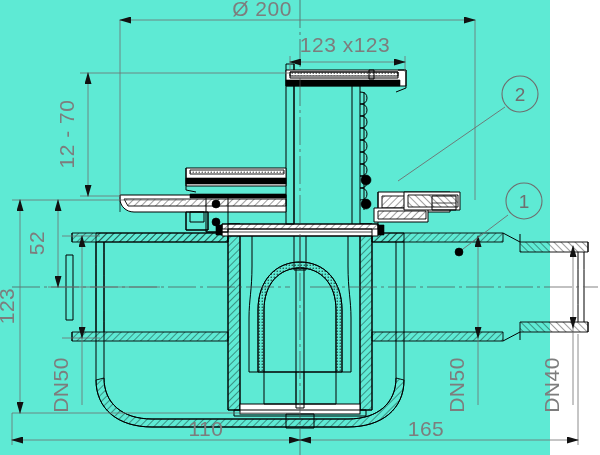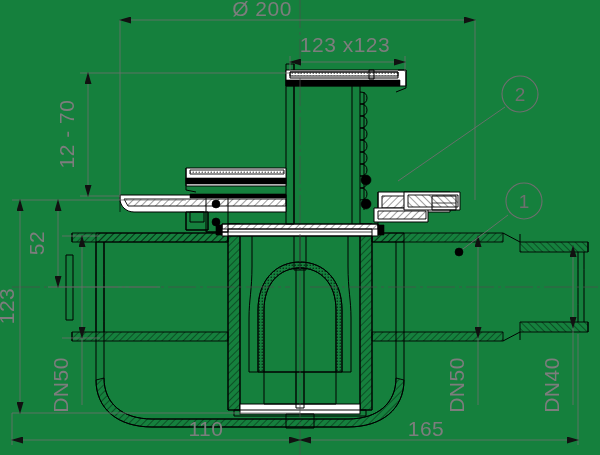--- a/index.html
+++ b/index.html
@@ -9,23 +9,23 @@
     background: #ffffff;
   }
   body {
     width: 600px;
     height: 455px;
     overflow: hidden;
     font-family: "Liberation Sans", sans-serif;
   }
   #drawing-root {
     position: relative;
-    width: 600px;
+    width: 550px;
     height: 455px;
-    background: #15803d;
+    background: #5eead4;
   }
   svg#cad {
     display: block;
     width: 600px;
     height: 455px;
   }
   .dim-text {
     font-family: "Liberation Sans", sans-serif;
     font-size: 21px;
     fill: #7d7d7d;

